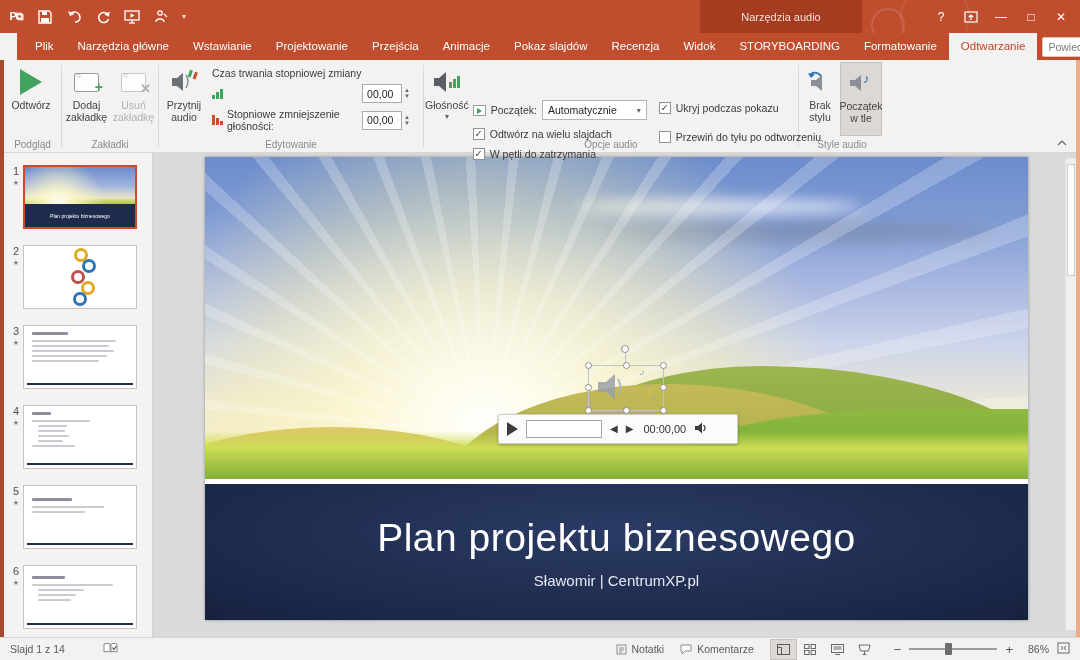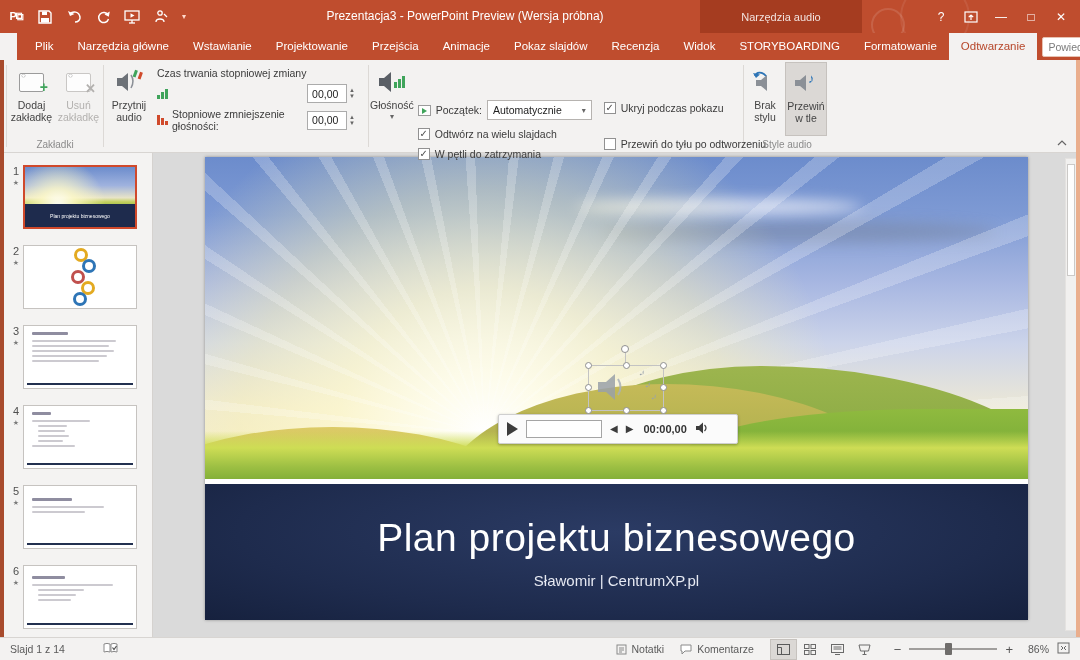--- a/index.html
+++ b/index.html
@@ -160,21 +160,21 @@
   .note { position:absolute; font-size:10px; color:#9aa2ab; }
 
   
   .player { position:absolute; left:293px; top:257px; width:240px; height:30px; background:#fbfbfb;
             border:1px solid #cfcfcf; border-radius:2px; box-shadow:0 1px 3px rgba(0,0,0,.3);
             display:flex; align-items:center; padding:0 8px; gap:8px; }
   .pb-play { width:0; height:0; border-left:11px solid #3c3c3c; border-top:7px solid transparent;
              border-bottom:7px solid transparent; }
   .pb-progress { width:76px; height:18px; background:#fff; border:1px solid #a5a5a5; }
   .pb-step { font-size:10px; color:#3c3c3c; line-height:1; }
-  .pb-time { font-size:11px; color:#333; margin-left:2px;font-weight:bold; }
+  .pb-time { font-size:11px; color:#333; margin-left:2px; }
 
   .vscroll { position:absolute; right:3px; top:5px; bottom:6px; width:12px; background:#f1f0ef;
              border:1px solid #e4e2e0; }
   .vthumb { position:absolute; left:1px; right:1px; top:5px; height:112px; background:#fdfdfd; border:1px solid #cbc9c7; }
 
   
   .statusbar { position:absolute; left:0; bottom:0; width:1080px; height:23px; background:#f3f2f1;
                border-top:1px solid #d8d5d2; display:flex; align-items:center; font-size:10.5px;
                color:#5a5a5a; padding:0 10px; z-index:62; }
   .sb-left { display:flex; align-items:center; gap:38px; }
@@ -228,21 +228,20 @@
       </span>
       <span class="qicon">
         <svg width="14" height="14" viewBox="0 0 14 14">
             <circle cx="6" cy="3" r="2.2" fill="none" stroke="#fff" stroke-width="1.3"></circle>
             <path d="M2 12 C2 8 10 8 10 12" fill="none" stroke="#fff" stroke-width="1.3"></path>
             <path d="M10 4 l3 3" stroke="#fff" stroke-width="1.3"></path>
           </svg>
       </span>
       <span class="caret">▾</span>
     </div>
-    <div class="window-title">Prezentacja3 - PowerPoint Preview (Wersja próbna)</div>
     <div class="ctx-band">
       <span>Narzędzia audio</span>
     </div>
     <div class="win-controls">
       <span class="wbtn">?</span>
       <span class="wbtn">
         <svg width="14" height="12" viewBox="0 0 14 12">
             <rect x="1" y="1" width="12" height="10" fill="none" stroke="#fff" stroke-width="1.2"></rect>
             <path d="M7 9 V4 M7 4 L4.8 6.2 M7 4 L9.2 6.2" stroke="#fff" stroke-width="1.2" fill="none"></path>
           </svg>
@@ -269,20 +268,31 @@
     <div class="tellme">
       <span>Powiedz</span>
       <span class="bulb"></span>
     </div>
 
     <div class="smiley"></div>
   </div>
 
   <div class="ribbon">
 
+    <div class="rgroup" style="width:55px;">
+      <div class="gbody">
+        <div class="bigbtn">
+          <span class="ic">
+              <span class="playtri"></span>
+            </span>
+          <span>Odtwórz</span>
+        </div>
+      </div>
+      <div class="glabel">Podgląd</div>
+    </div>
     <div class="gsep"></div>
 
     <div class="rgroup" style="width:94px;">
       <div class="gbody">
         <div class="bigbtn" style="width:47px;">
           <span class="ic">
               <span class="bm-frame">
                 <b class="bm-plus">+</b>
               </span>
             </span>
@@ -340,20 +350,21 @@
             <span class="spinbox">
               <span class="spinval">00,00</span>
               <span class="spinarrows">
                   <span>▲</span>
                   <span>▼</span>
                 </span>
             </span>
           </div>
         </div>
       </div>
+      <div class="glabel">Edytowanie</div>
     </div>
     <div class="gsep"></div>
 
     <div class="rgroup" style="width:372px;">
       <div class="gbody">
         <div class="bigbtn" style="width:54px;">
           <span class="ic">
             <svg width="30" height="26" viewBox="0 0 30 26">
               <path d="M2 9 h5 l7 -6 v20 l-7 -6 h-5 z" fill="#5a5f66"></path>
               <rect x="17" y="13" width="3" height="6" fill="#3fa45b"></rect>
@@ -376,32 +387,33 @@
             </div>
             <div class="opt-row">
               <span class="cbx checked"></span>
               <span>Odtwórz na wielu slajdach</span>
             </div>
             <div class="opt-row">
               <span class="cbx checked"></span>
               <span>W pętli do zatrzymania</span>
             </div>
           </div>
-          <div class="opt-col" style="margin-left:12px; gap:24px; padding-top:2px;">
+          <div class="opt-col" style="margin-left:12px; gap:17px; padding-top:2px;">
             <div class="opt-row">
               <span class="cbx checked"></span>
               <span>Ukryj podczas pokazu</span>
             </div>
             <div class="opt-row">
               <span class="cbx"></span>
               <span>Przewiń do tyłu po odtworzeniu</span>
             </div>
           </div>
         </div>
       </div>
+      <div class="glabel">Opcje audio</div>
     </div>
     <div class="gsep"></div>
 
     <div class="rgroup" style="width:84px;">
       <div class="gbody">
         <div class="bigbtn" style="width:40px;">
           <span class="ic">
             <svg width="26" height="26" viewBox="0 0 26 26">
               <path d="M4 11 h5 l6 -5 v16 l-6 -5 h-5 z" fill="#8b9097"></path>
               <path d="M14 7 C10 2 4 3 3 7" fill="none" stroke="#2e75b6" stroke-width="1.8"></path>
@@ -410,21 +422,21 @@
           </span>
           <span>Brak stylu</span>
         </div>
         <div class="bigbtn sel" style="width:42px;">
           <span class="ic">
             <svg width="26" height="26" viewBox="0 0 26 26">
               <path d="M2 10 h5 l6 -5 v16 l-6 -5 h-5 z" fill="#8b9097"></path>
               <text x="15" y="13" font-size="13" fill="#2e75b6">♪</text>
             </svg>
           </span>
-          <span>Przewiń w tle</span>
+          <span>Początek w tle</span>
         </div>
       </div>
       <div class="glabel">Style audio</div>
     </div>
 
     <div class="ribbon-collapse">
       <svg width="10" height="6" viewBox="0 0 10 6">
           <path d="M1 5 L5 1 L9 5" stroke="#666" stroke-width="1.2" fill="none"></path>
         </svg>
     </div>

